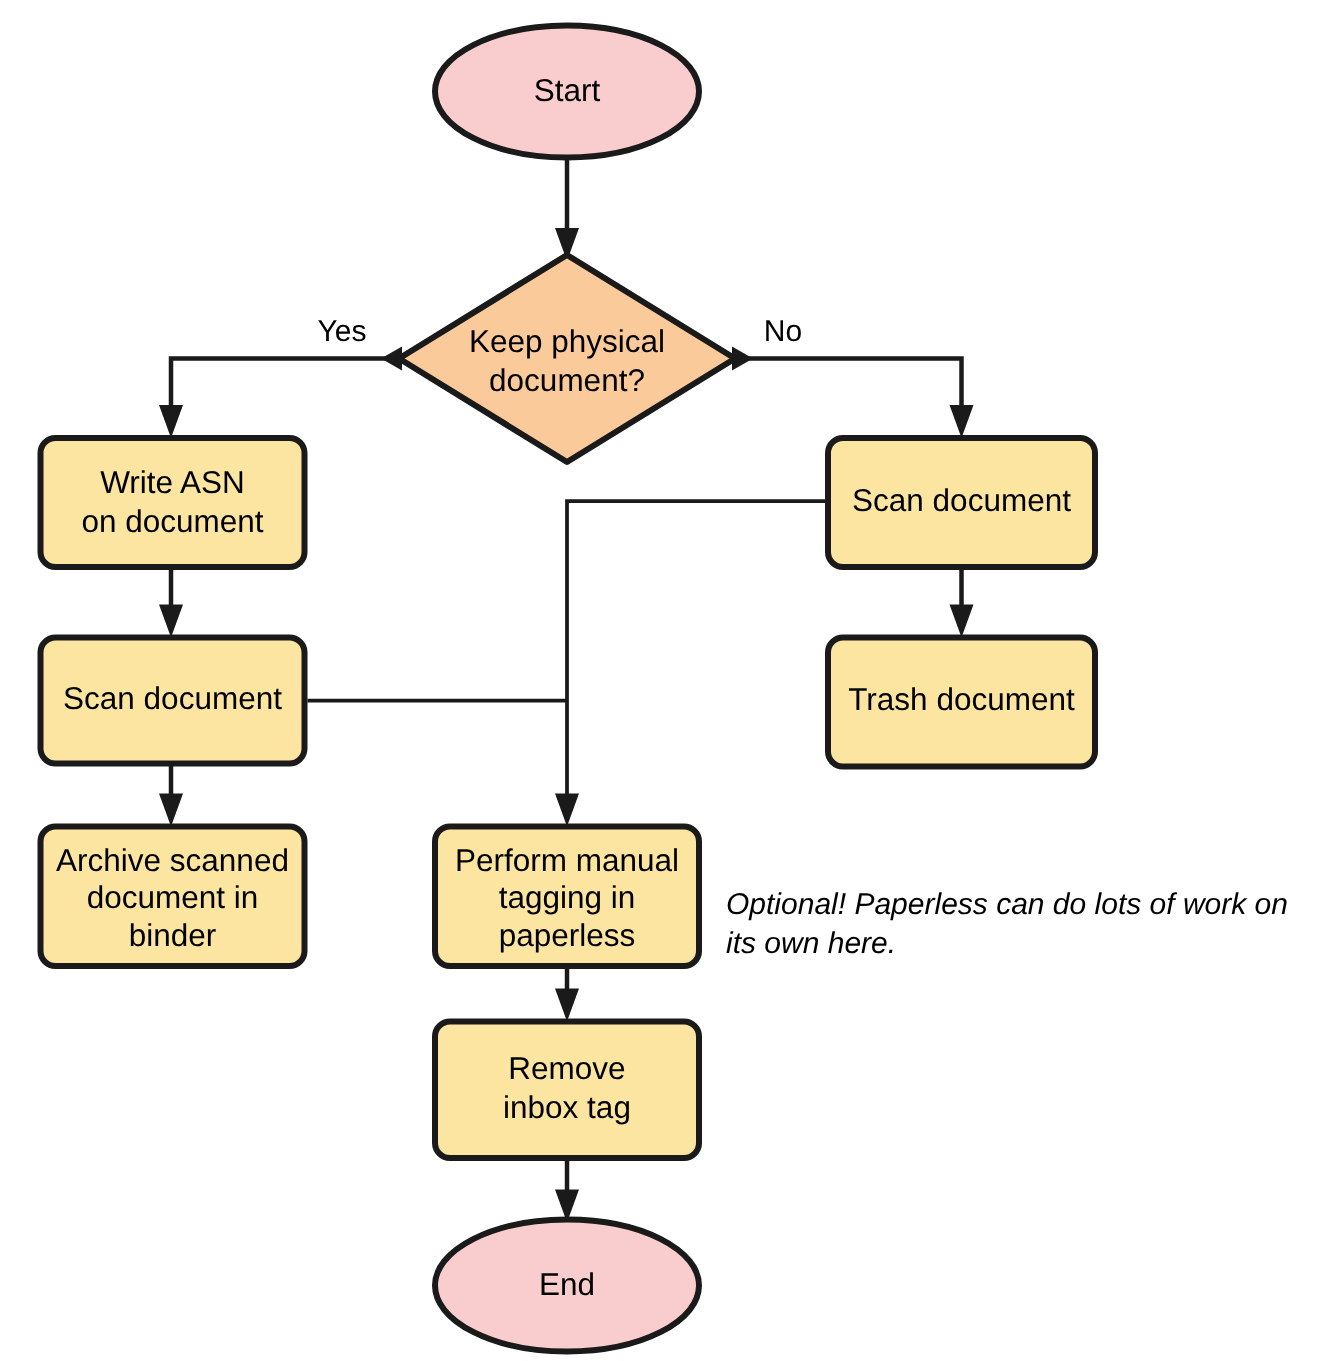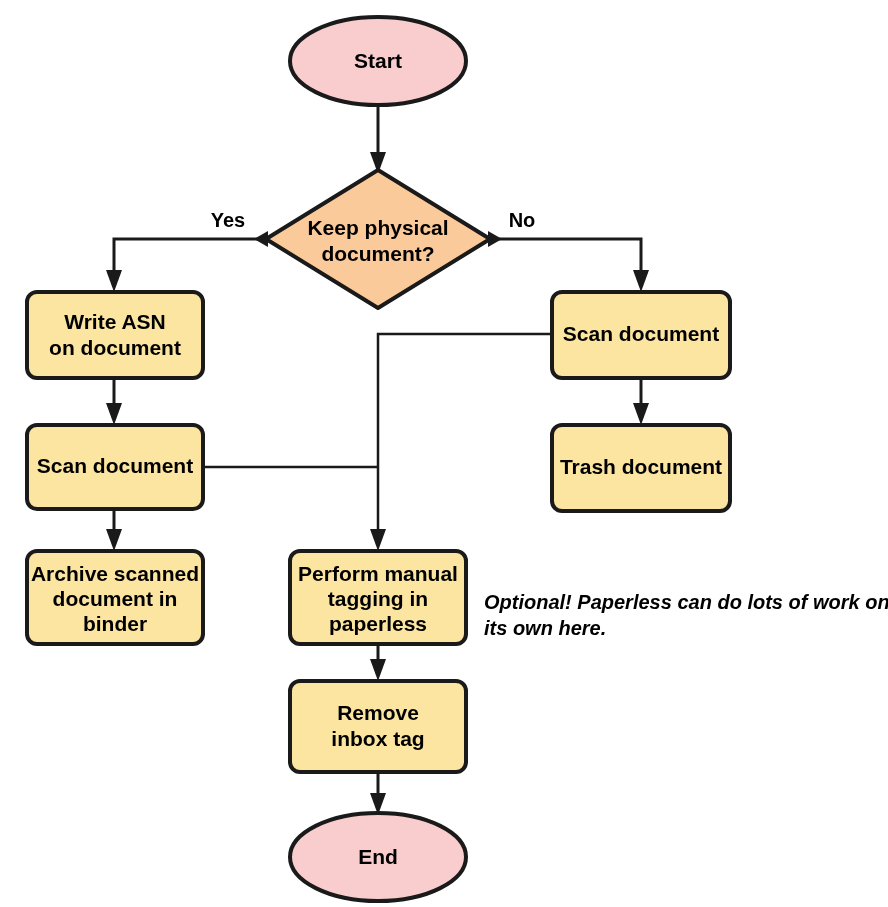--- a/index.html
+++ b/index.html
@@ -12,21 +12,20 @@
     width: 888px;
     height: 907px;
     font-family: "Liberation Sans", sans-serif;
     overflow: hidden;
   }
   #flowchart-root {
     position: relative;
     width: 888px;
     height: 656px;
     background: #ffffff;
-    font-weight: bold;
   }
   svg.diagram {
     display: block;
     width: 888px;
     height: 907px;
   }
   text {
     font-family: "Liberation Sans", sans-serif;
     fill: #000000;
   }

